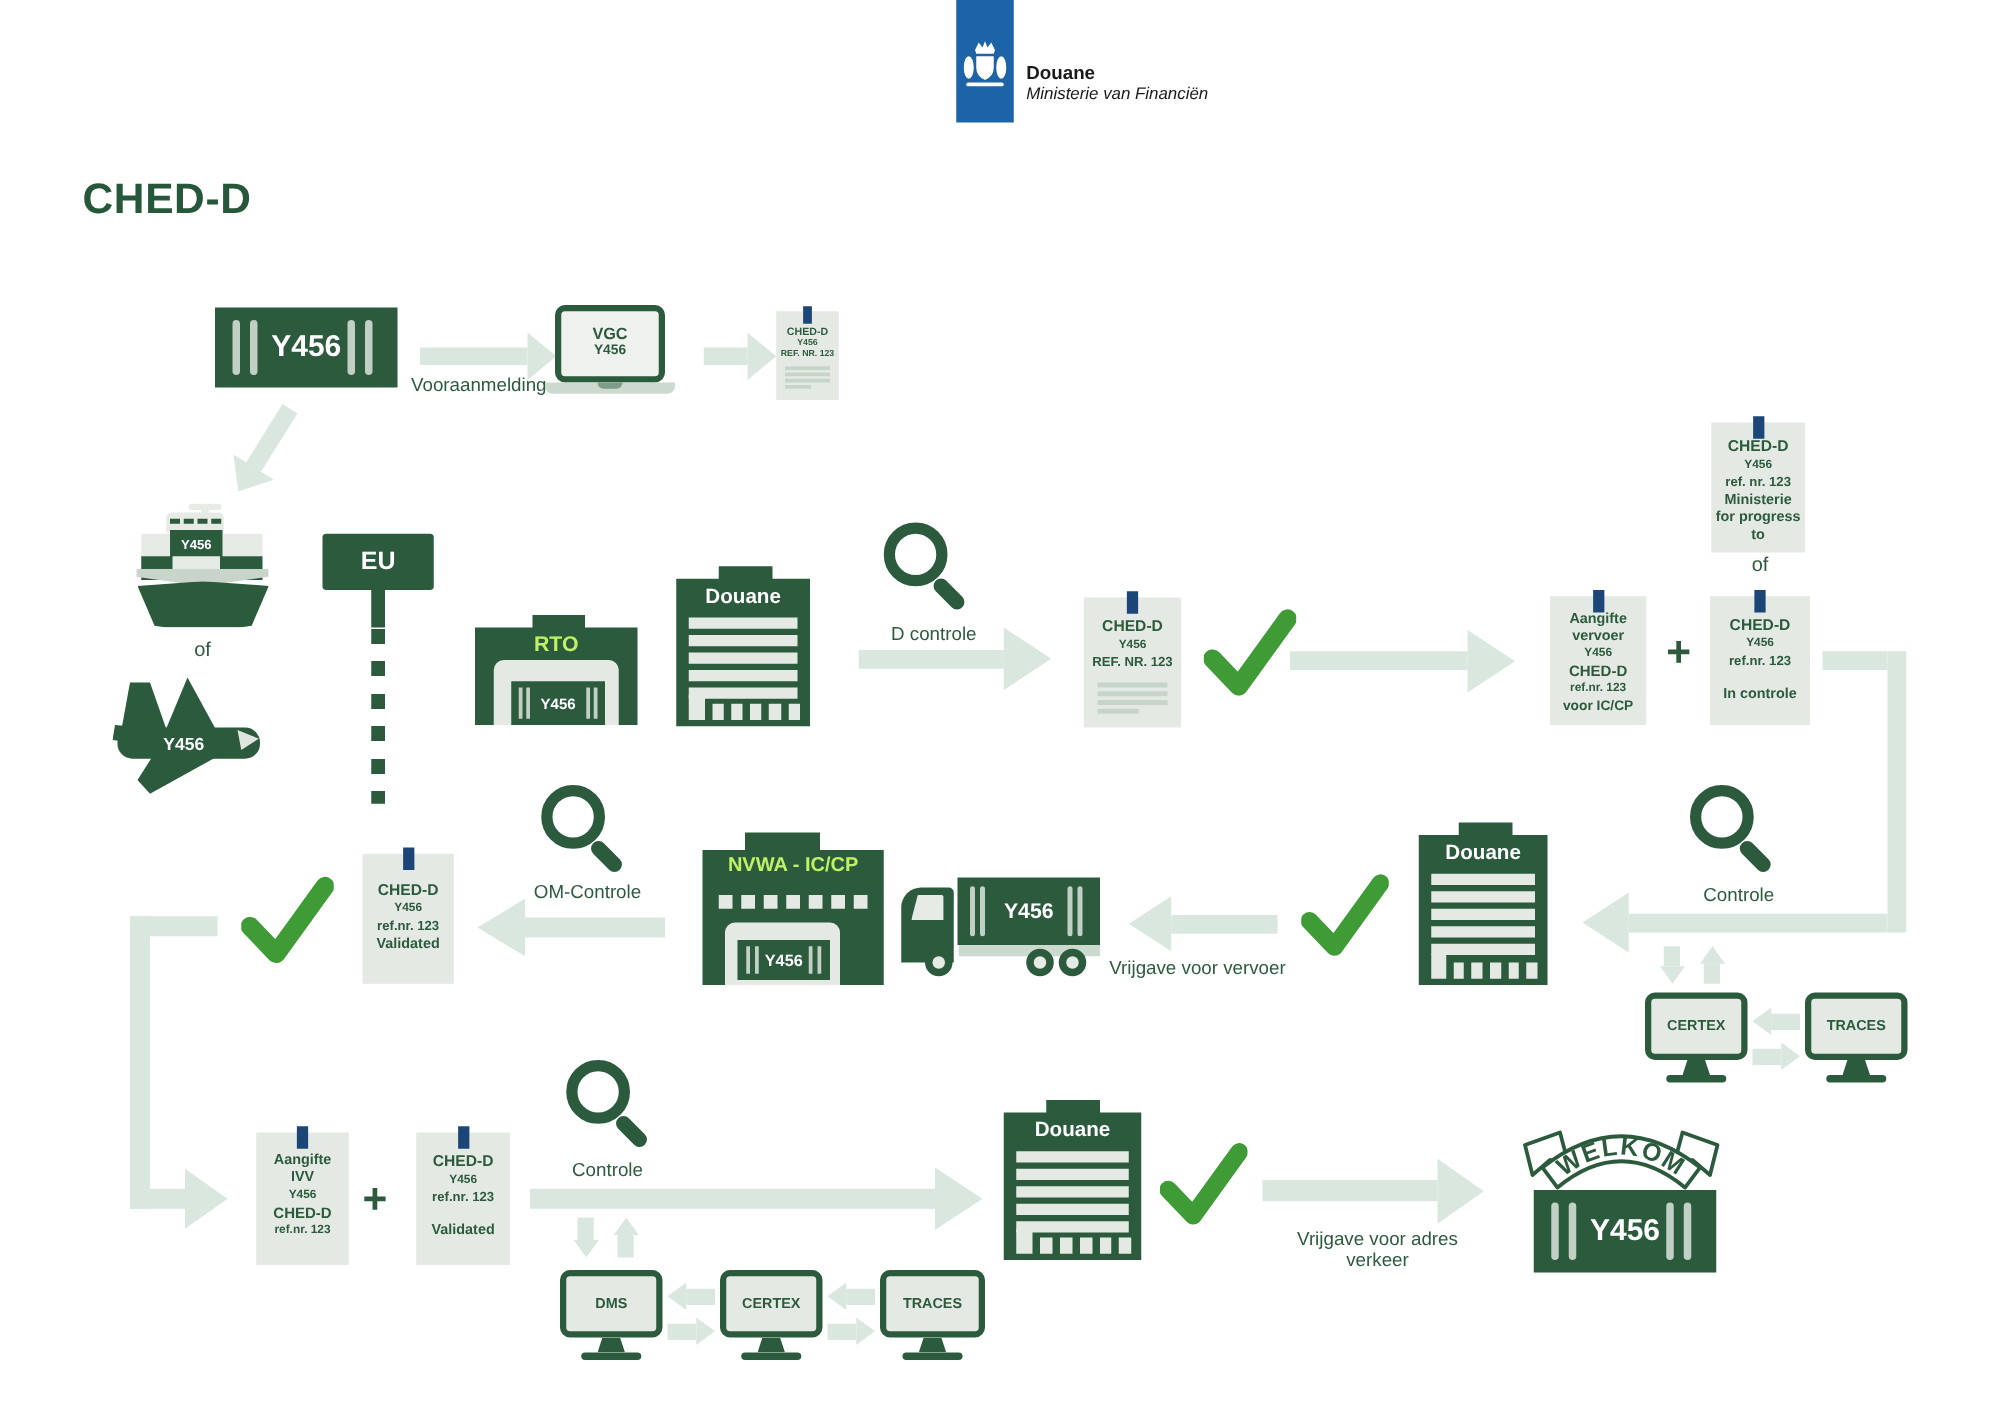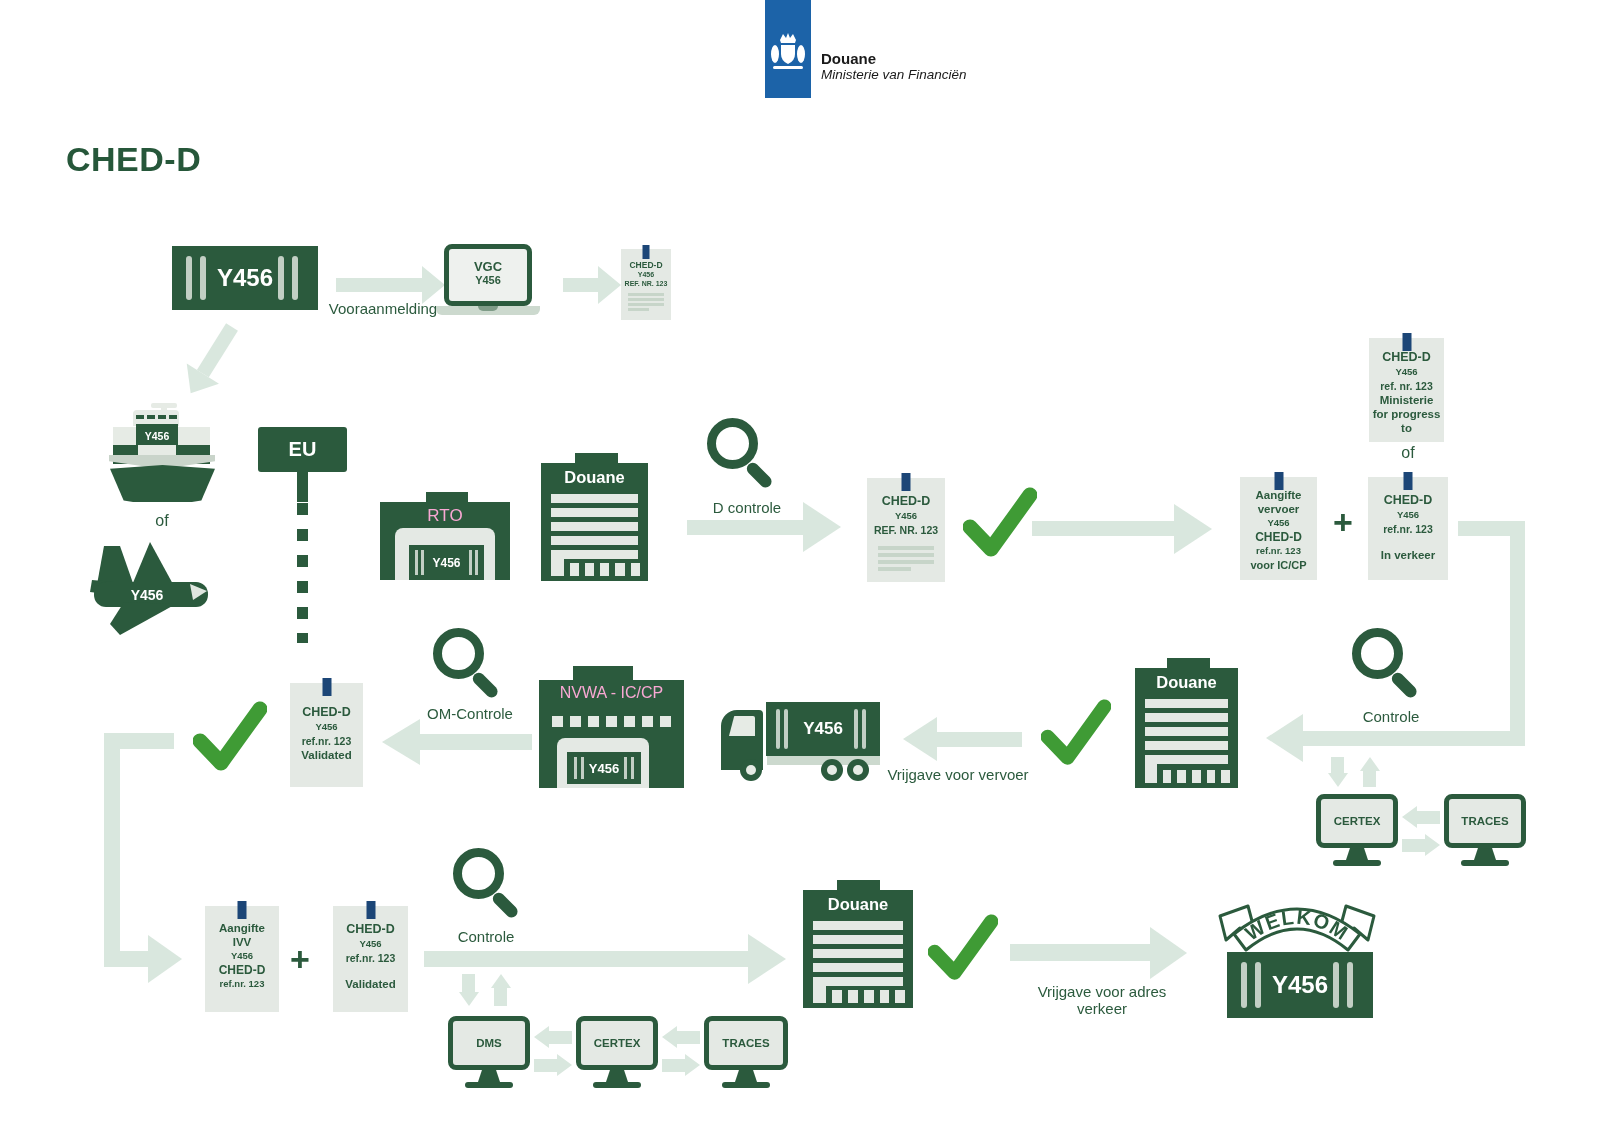--- a/index.html
+++ b/index.html
@@ -73,21 +73,21 @@
   .bldg .blabel{color:#fff;font-weight:bold;font-size:16.5px;text-align:center;padding-top:5px;height:21px;}
   .bldg .st{height:9px;background:var(--light);margin:5px 10px 0;}
   .bldg .brow{position:absolute;bottom:5px;left:10px;right:8px;display:flex;gap:6px;align-items:flex-end;}
   .bldg .door{width:15px;height:20px;background:var(--light);}
   .bldg .sq{width:11px;height:13px;background:var(--light);}
 
   
   .wh{position:absolute;}
   .wh .notch{position:absolute;top:0;height:12px;background:var(--g1);}
   .wh .wbody{position:absolute;left:0;right:0;bottom:0;background:var(--g1);}
-  .wh .wlabel{color:#f9a8d4;font-weight:normal;text-align:center;}
+  .wh .wlabel{color:#bef264;font-weight:bold;text-align:center;}
   .wh .wdoor{position:absolute;background:var(--light);border-radius:8px 8px 0 0;}
   .wh .wcont{position:absolute;background:var(--g1);color:#fff;font-weight:bold;
              display:flex;align-items:center;justify-content:center;}
   .wh .wcont i{position:absolute;top:5px;bottom:5px;width:3px;background:var(--bar);}
   .wh .wins{position:absolute;display:flex;justify-content:space-between;}
   .wh .wins b{width:11px;height:11px;background:var(--light);}
 
   
   .monitor{position:absolute;}
   .monitor .scr{height:44px;border:5px solid var(--g1);border-radius:8px;background:var(--light);
@@ -287,21 +287,21 @@
     <div class="ln" style="font-size:11px;">voor IC/CP</div>
   </div>
 
   <div class="plus" style="left:1333px;top:505px;">+</div>
 
   <div class="doc" style="left:1368px;top:477px;width:80px;height:103px;">
     <div class="tab"></div>
     <div class="l1">CHED-D</div>
     <div class="ln sm">Y456</div>
     <div class="ln">ref.nr. 123</div>
-    <div class="ln gap" style="font-size:11.5px;">In verkeer</div>
+    <div class="ln gap" style="font-size:11.5px;">In controle</div>
   </div>
 
   <div class="oftxt" style="left:1388px;top:444px;width:40px;">of</div>
 
   <div class="doc" style="left:1369px;top:338px;width:75px;height:104px;">
     <div class="tab"></div>
     <div class="l1" style="padding-top:12px;">CHED-D</div>
     <div class="ln sm">Y456</div>
     <div class="ln">ref. nr. 123</div>
     <div class="ln" style="font-size:11.5px;">Ministerie</div>
@@ -395,21 +395,21 @@
       <span style="position:absolute;left:6px;top:6px;width:10px;height:10px;background:var(--lighter);border-radius:50%;"></span>
     </div>
     <div class="abs" style="left:121px;top:67px;width:22px;height:22px;background:var(--g1);border-radius:50%;">
       <span style="position:absolute;left:6px;top:6px;width:10px;height:10px;background:var(--lighter);border-radius:50%;"></span>
     </div>
     <div class="abs" style="left:147px;top:67px;width:22px;height:22px;background:var(--g1);border-radius:50%;">
       <span style="position:absolute;left:6px;top:6px;width:10px;height:10px;background:var(--lighter);border-radius:50%;"></span>
     </div>
   </div>
 
-  <div class="wh" style="left:539px;top:666px;width:145px;height:122px;">
+  <div class="wh" style="left:562px;top:666px;width:145px;height:122px;">
     <div class="notch" style="left:34px;width:60px;height:14px;"></div>
     <div class="wbody" style="top:14px;">
       <div class="wlabel" style="font-size:16px;padding-top:4px;">NVWA - IC/CP</div>
     </div>
     <div class="wins" style="left:13px;right:13px;top:50px;">
       <b></b>
         <b></b>
         <b></b>
         <b></b>
         <b></b>

